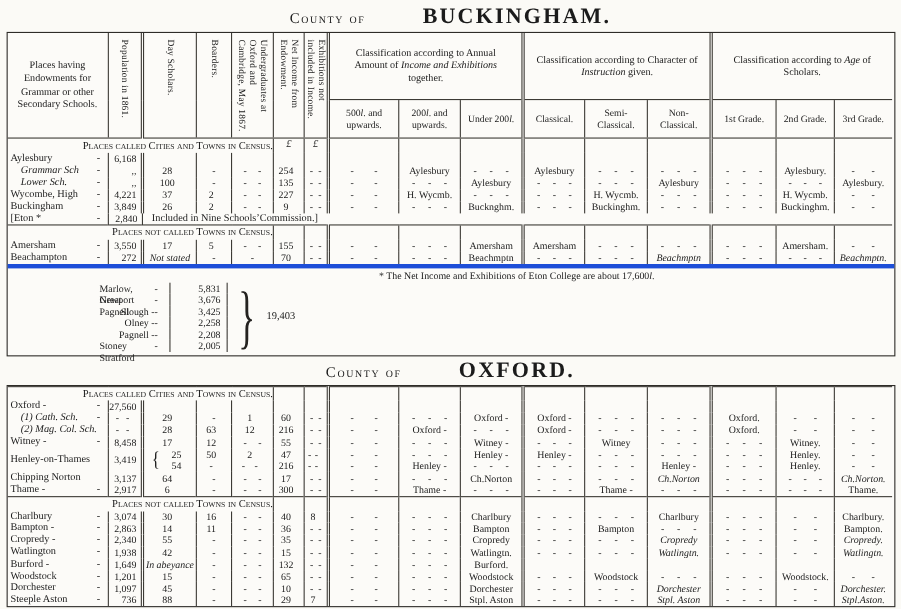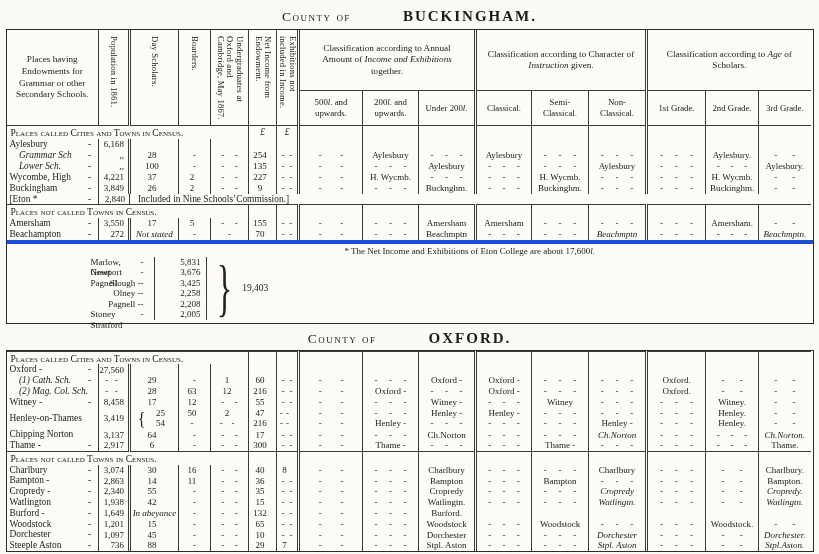--- a/index.html
+++ b/index.html
@@ -4,21 +4,21 @@
 <style>
   html,body { margin:0; padding:0; }
   body {
     width:819px; height:554px; overflow:hidden;
     background:#fbfaf6; color:#1b1b1b;
     font-family:"Liberation Serif", serif;
   }
   .page { width:819px; }
   .county-title { text-align:center; margin:7px 0 5px 0; height:17px; line-height:17px; }
   .county-title .prefix { font-variant:small-caps; font-size:13.5px; letter-spacing:1.5px; }
-  .county-title .cname { font-weight:bold; font-size:15px; letter-spacing:2px;margin-left:48px; }
+  .county-title .cname { font-weight:bold; font-size:20px; letter-spacing:2px;margin-left:48px; }
   .frame {
     width:806px; margin:0 auto;
     border:1.5px solid #2e2c28;
     background:#fcfbf8;
   }
   table { border-collapse:collapse; table-layout:fixed; width:804px; }
   th, td {
     padding:0; margin:0; overflow:hidden; white-space:nowrap;
     border-left:1px solid #3c3a35;
     font-weight:normal; vertical-align:middle;
@@ -33,21 +33,21 @@
     white-space:normal; height:84px; margin:3px auto;
     font-size:8.6px; line-height:1.12; letter-spacing:0.2px; text-align:left;
   }
   .thgrp { font-size:9.2px; line-height:1.25; padding:4px 8px; white-space:normal; height:52px; }
   .thsub { font-size:8.8px; height:32px; white-space:normal; line-height:1.2; padding:1px 2px; }
   tbody td { font-size:9px; line-height:1.15; text-align:center; }
   table.bucks tbody tr { height:11px; }
   table.oxon  tbody tr { height:10px; }
   tr.sectionrow { height:13px !important; }
   tr.sectionrow td { border-top:1px solid #3c3a35; }
-  td.section { font-variant:small-caps; font-size:9.6px; text-align:left; padding-left:4px; }
+  td.section { font-variant:small-caps; font-size:9.6px; text-align:right; padding-left:4px; }
   td.pound { font-style:italic; font-size:9.5px; }
   td.cname { text-align:left; padding-left:3px; font-size:9.4px; }
   td.cpop { text-align:right; padding-right:4px; }
   td.cnum { text-align:center; padding-right:5px; }
   td.note { text-align:left; padding-left:8px; font-size:9.4px; }
   .nw { display:flex; justify-content:space-between; padding-right:7px; }
   .dw { display:flex; justify-content:space-evenly; width:100%; }
   .ln { height:10px; line-height:10px; }
   .bracecell { display:flex; align-items:center; justify-content:flex-end; }
   .brace2 { font-size:19px; font-weight:300; margin-right:2px; transform:scaleX(0.8); }

